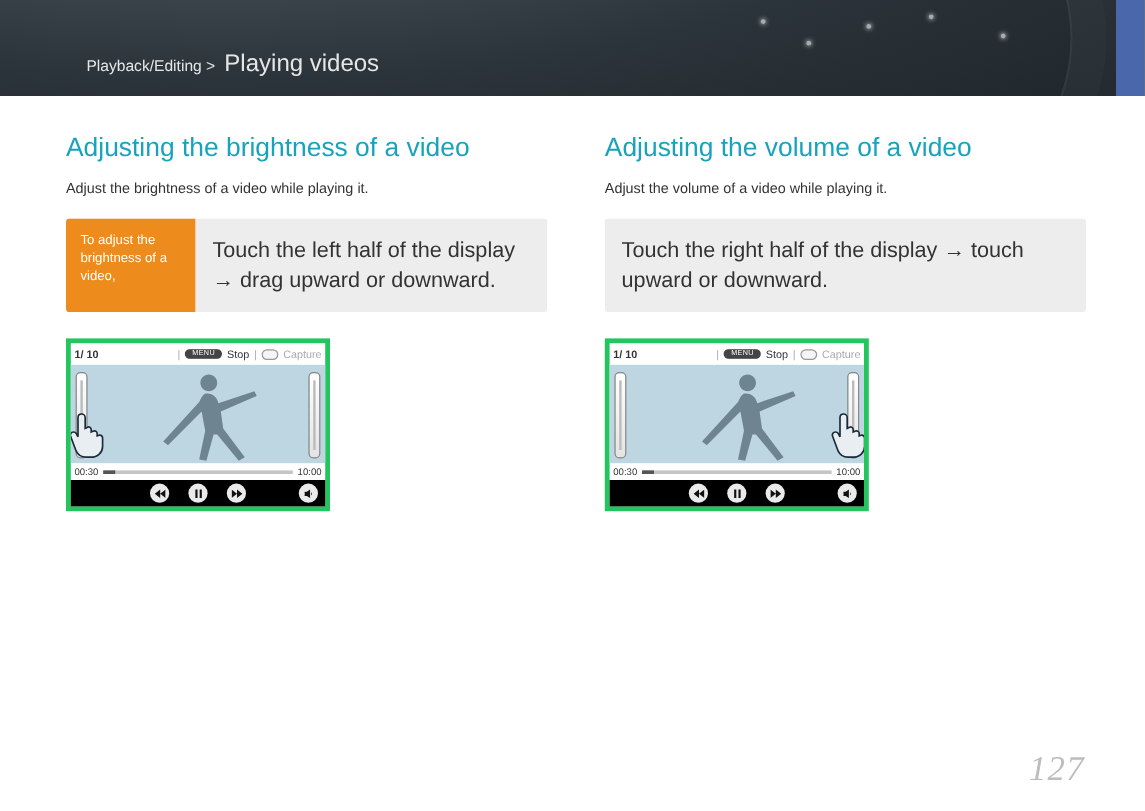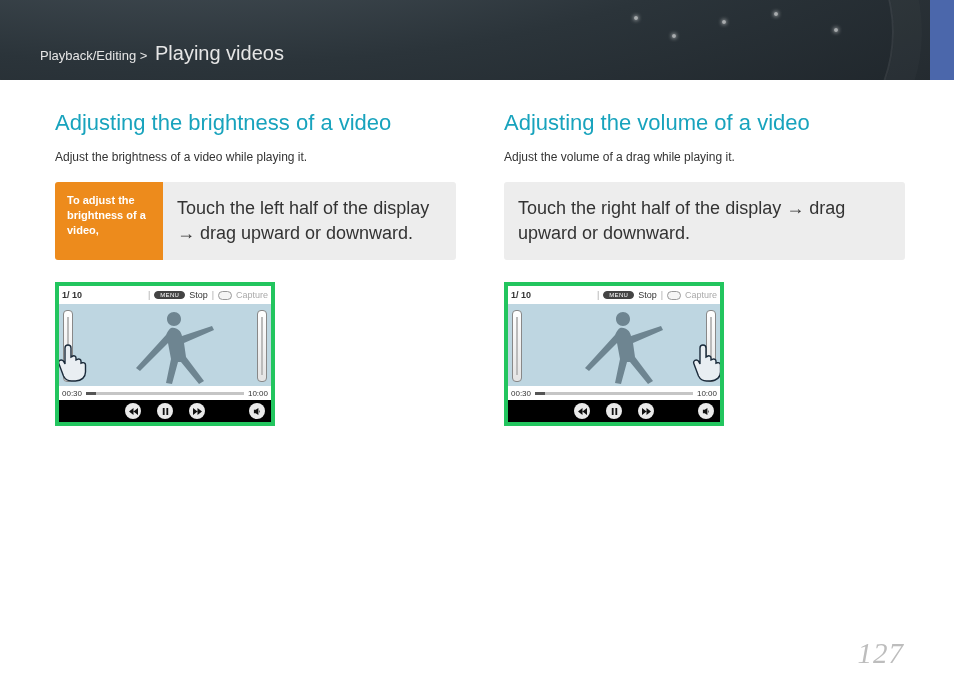--- a/index.html
+++ b/index.html
@@ -1,34 +1,34 @@
 <!DOCTYPE html>
 <html><head>
 <meta charset="utf-8">
 <style>
   html,body{margin:0;padding:0;width:954px;height:676px;font-family:"Segoe UI",Helvetica,Arial,sans-serif;color:#222;background:#fff;overflow:hidden}
   .header{position:relative;height:80px;background:radial-gradient(1100px 350px at 20% -160%,#556068 0%,#2b343a 55%,#1d2328 100%);overflow:hidden}
-  .breadcrumb{position:absolute;left:40px;top:42px;color:#e6e6e6;font-size:13px}
+  .breadcrumb{position:absolute;left:72px;top:42px;color:#e6e6e6;font-size:13px}
   .breadcrumb .bc-section{font-size:13px}
   .breadcrumb .bc-title{font-size:20px;margin-left:4px}
   .side-tab{position:absolute;top:0;right:0;width:24px;height:80px;background:#4b67ab}
   .swirl{position:absolute;right:60px;top:-220px;width:900px;height:500px;border:2px solid rgba(255,255,255,0.08);border-radius:50%;box-shadow:0 0 0 28px rgba(255,255,255,0.02),0 0 0 56px rgba(255,255,255,0.02)}
   .stars{position:absolute;right:70px;top:6px;width:260px;height:60px}
   .stars span{position:absolute;width:4px;height:4px;border-radius:50%;background:rgba(255,255,255,0.6);box-shadow:0 0 4px #fff}
   .stars span:nth-child(1){left:10px;top:10px}
   .stars span:nth-child(2){left:48px;top:28px}
   .stars span:nth-child(3){left:98px;top:14px}
   .stars span:nth-child(4){left:150px;top:6px}
   .stars span:nth-child(5){left:210px;top:22px}
   .page{display:flex;gap:48px;padding:30px 49px 0 55px}
   .col{flex:1;min-width:0}
   h2.sec{color:#18a3bd;font-weight:400;font-size:22px;margin:0 0 14px 0}
   .lead{font-size:12px;color:#333;margin:0 0 18px 0}
   .instr{display:flex;border-radius:3px;overflow:hidden;margin-bottom:22px}
-  .instr .lbl{background:#ed8b1c;color:#fff;font-weight:700;font-size:11px;line-height:1.35;padding:11px 12px;width:108px;box-sizing:border-box}
+  .instr .lbl{background:#ed8b1c;color:#fff;font-weight:400;font-size:11px;line-height:1.35;padding:11px 12px;width:108px;box-sizing:border-box}
   .col.left .instr .lbl{width:108px}
   .col.right .instr .lbl{width:132px}
   .instr .body{flex:1;background:#ededed;color:#333;font-size:18px;padding:14px 14px;line-height:1.4}
   .player{width:212px;border:4px solid #22c55e;background:#fff}
   .player .topbar{display:flex;align-items:center;height:18px;font-size:9px;color:#333;padding:0 3px;gap:4px}
   .topbar .counter{font-weight:600}
   .topbar .spacer{flex:1}
   .chip{border:1px solid #999;border-radius:7px;padding:0 5px;font-size:7px;color:#666;background:#f5f5f5}
   .chip.menu{color:#fff;background:#444;border-color:#444;font-size:6px;letter-spacing:.3px}
   .pipe{color:#aaa;font-size:9px}
@@ -46,21 +46,21 @@
   .ctrlbar{display:flex;height:22px;background:#000;align-items:center;justify-content:center;gap:16px;position:relative}
   .cbtn{width:16px;height:16px;border-radius:50%;background:#eaeaea;display:flex;align-items:center;justify-content:center}
   .cbtn svg{width:9px;height:9px;fill:#111}
   .cbtn.vol{position:absolute;right:6px}
   .note{display:flex;background:#ededed;border-radius:3px;overflow:hidden;margin-top:22px}
   .note .icon{width:36px;background:#1d90b3;display:flex;align-items:center;justify-content:center}
   .note .icon svg{width:20px;height:20px;fill:#fff}
   .note .txt{flex:1;font-size:11px;color:#555;padding:10px 12px;line-height:1.45}
   .inline-vol{display:inline-flex;vertical-align:middle;width:13px;height:13px;border-radius:50%;background:#3a3a3a;align-items:center;justify-content:center;margin:0 2px}
   .inline-vol svg{width:8px;height:8px;fill:#fff}
-  .page-num{position:absolute;right:50px;bottom:6px;font-style:italic;font-family:Georgia,"Times New Roman",serif;font-size:29px;color:#bdbdbd;letter-spacing:1px}
+  .page-num{position:absolute;right:50px;bottom:18px;font-style:italic;font-family:Georgia,"Times New Roman",serif;font-size:29px;color:#bdbdbd;letter-spacing:1px}
 </style>
 </head>
 <body>
 
 <div class="header">
   <div class="swirl"></div>
   <div class="stars">
       <span></span>
       <span></span>
       <span></span>
@@ -133,23 +133,23 @@
             <svg viewBox="0 0 10 10">
               <path d="M1 3h2l3-2v8L3 7H1zm6 .5c1 .5 1 2.5 0 3z"></path>
             </svg>
           </div>
       </div>
     </div>
   </div>
 
   <div class="col right">
     <h2 class="sec">Adjusting the volume of a video</h2>
-    <p class="lead">Adjust the volume of a drag while playing it.</p>
+    <p class="lead">Adjust the volume of a video while playing it.</p>
     <div class="instr">
-      <div class="body">Touch the right half of the display → drag upward or downward.</div>
+      <div class="body">Touch the right half of the display → touch upward or downward.</div>
     </div>
 
     <div class="player">
       <div class="topbar">
         <span class="counter">1/ 10</span>
         <span class="spacer"></span>
         <span class="pipe">|</span>
         <span class="chip menu">MENU</span>
         <span>Stop</span>
         <span class="pipe">|</span>

